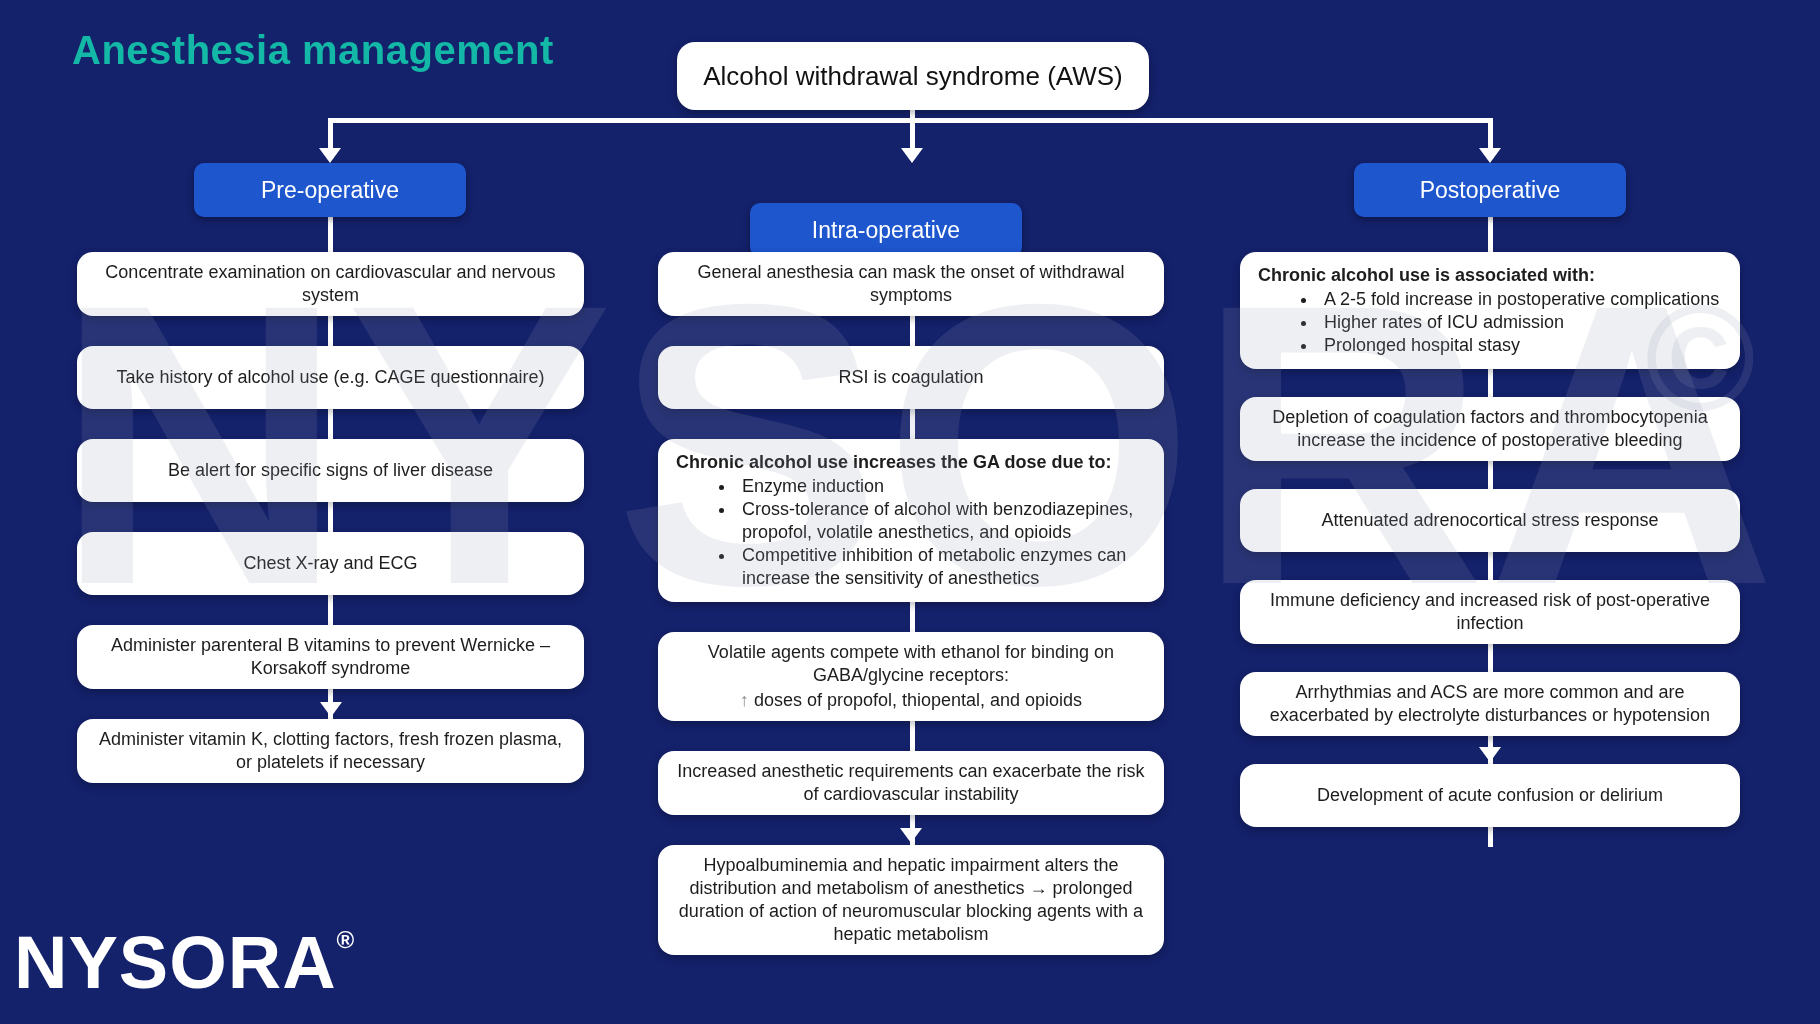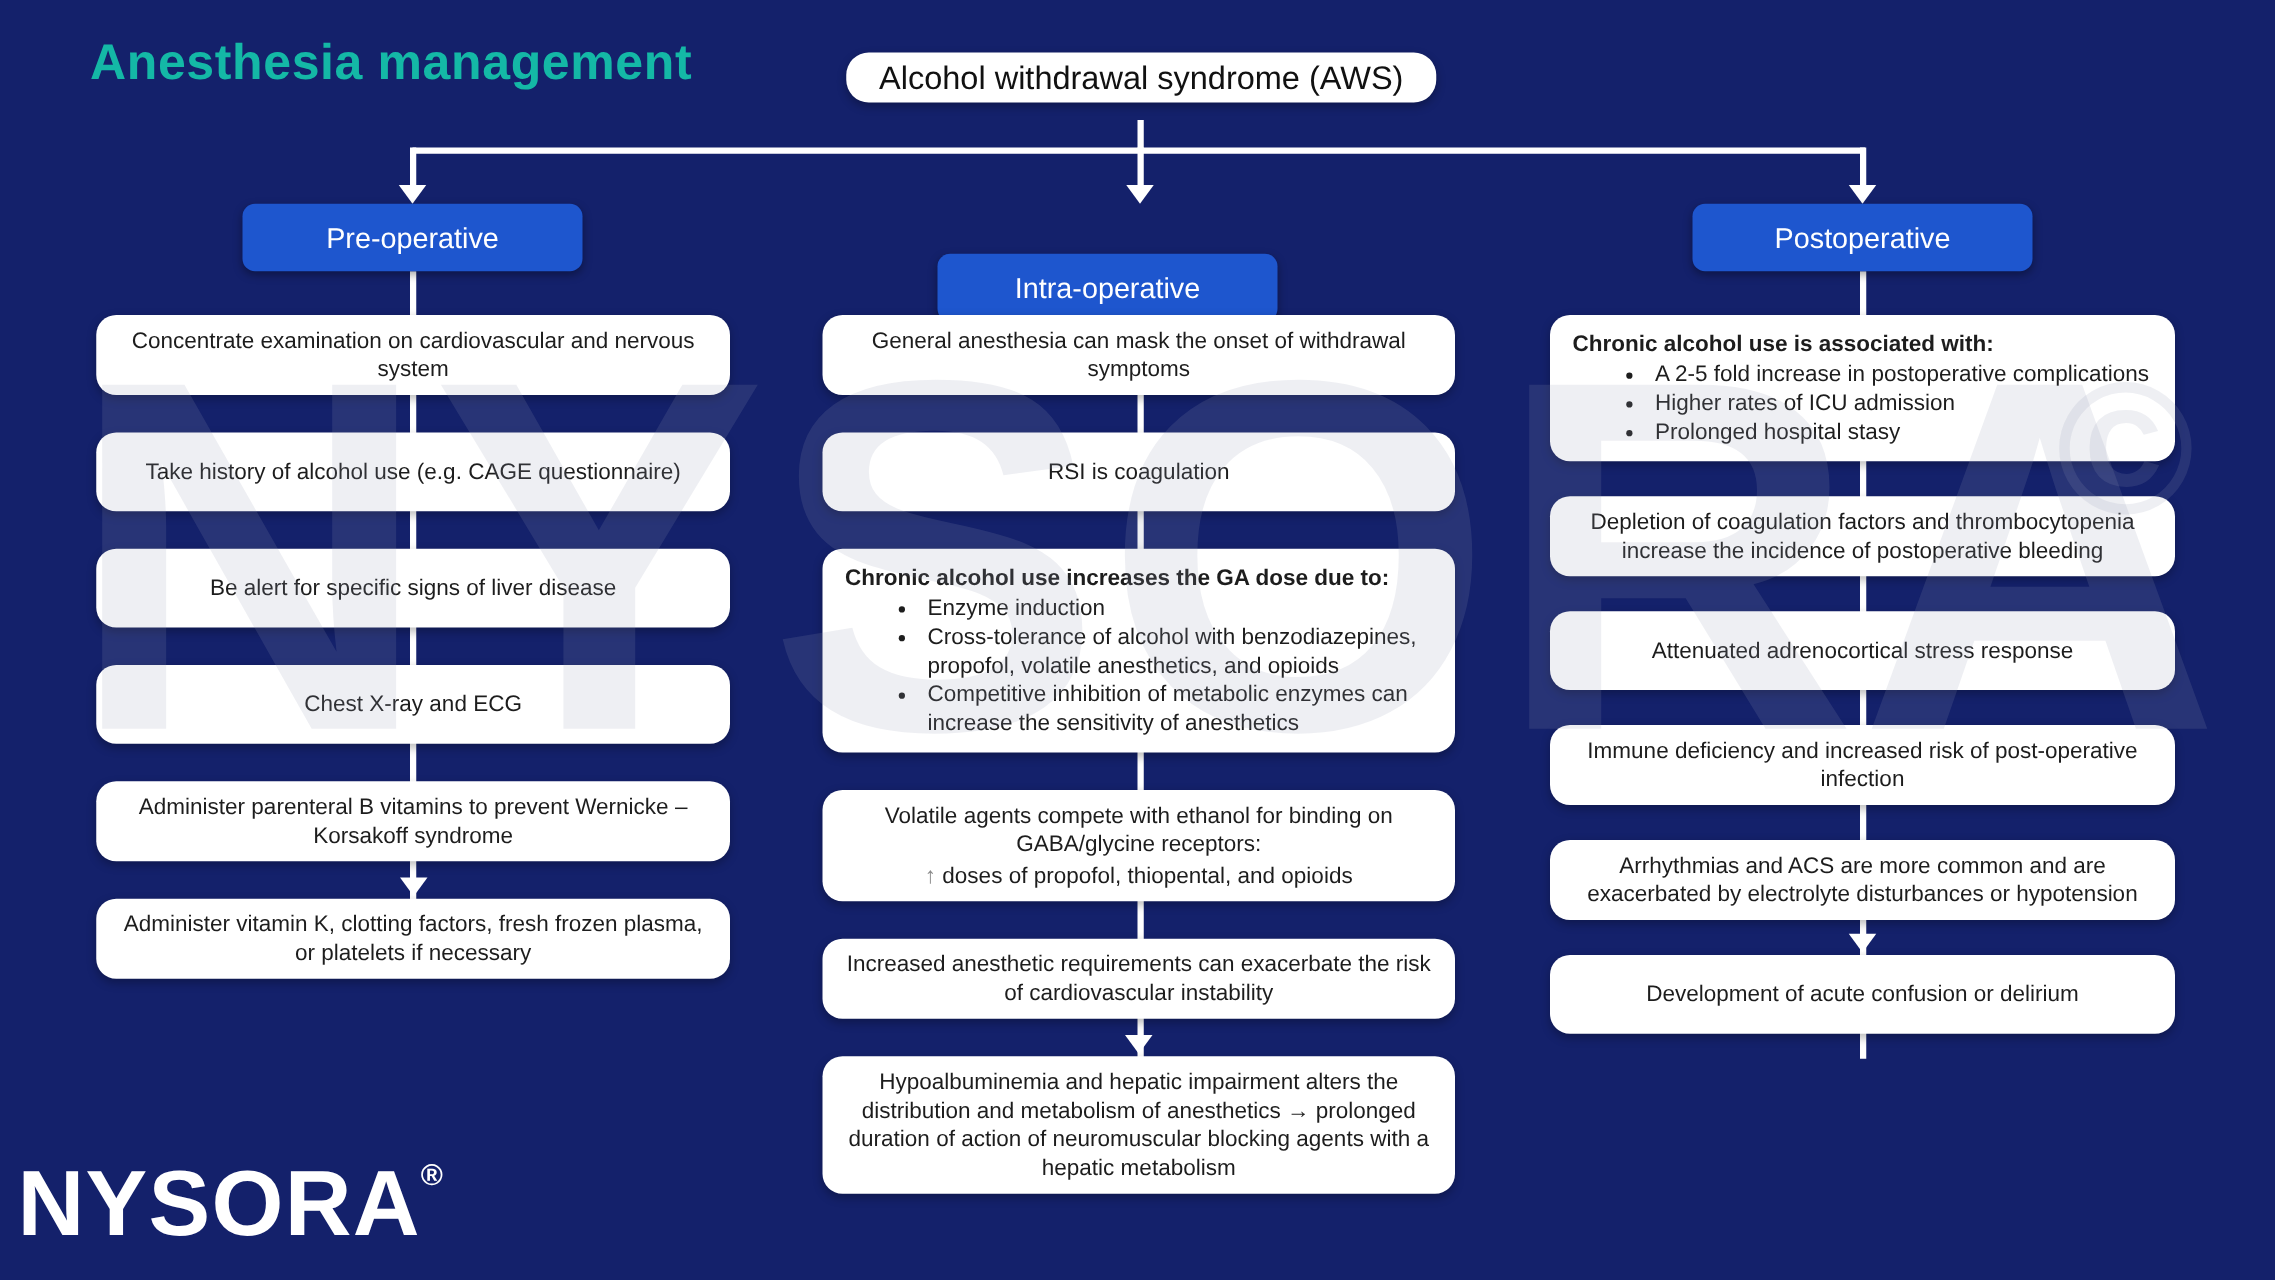--- a/index.html
+++ b/index.html
@@ -6,21 +6,21 @@
   .canvas{
     position:relative;width:1820px;height:1024px;overflow:hidden;
     background:#14216B;
     font-family:"Liberation Sans", sans-serif;
   }
   .title{
     position:absolute;left:72px;top:28px;z-index:4;
     font-size:40px;font-weight:800;letter-spacing:.5px;color:#14b8a6;
   }
   .root-box{
-    position:absolute;left:677px;top:42px;width:472px;height:40px;z-index:2;
+    position:absolute;left:677px;top:42px;width:472px;height:68px;z-index:2;
     background:#ffffff;border-radius:18px;
     display:flex;align-items:center;justify-content:center;
     font-size:26px;color:#111111;
     box-shadow:0 3px 8px rgba(0,0,0,.3);
   }
   
   .hline{position:absolute;left:330px;top:118px;width:1162px;height:5px;background:#ffffff;z-index:1;}
   .vstub{position:absolute;width:5px;background:#ffffff;z-index:1;}
   .vline{position:absolute;width:5px;background:#ffffff;z-index:1;}
   .head-arrow{

